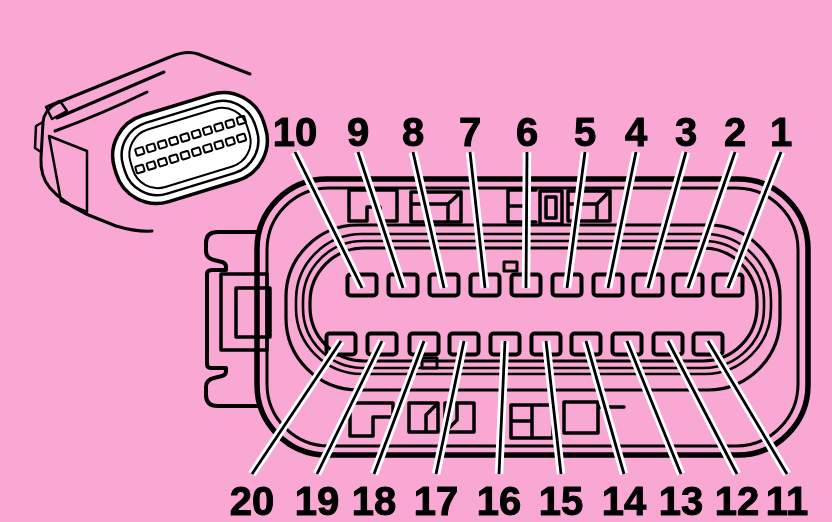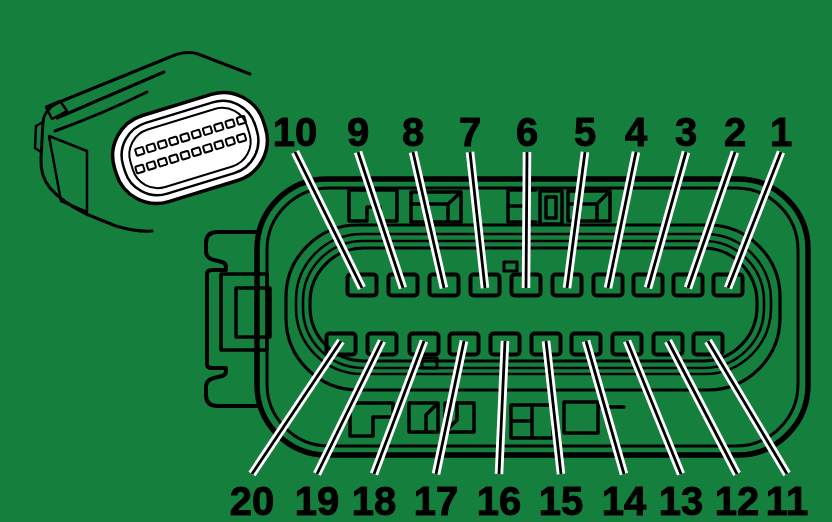--- a/index.html
+++ b/index.html
@@ -1,19 +1,19 @@
 <!DOCTYPE html>
 <html><head>
 <meta charset="utf-8">
 <style>
   html,body{margin:0;padding:0;background:#ffffff;}
   .canvas{
     position:relative;
     width:832px;height:522px;
-    background:#15803d;
+    background:#f9a8d4;
     overflow:hidden;
     font-family:"Liberation Sans", sans-serif;
   }
   svg{display:block}
   .num{
     font-family:"Liberation Sans","DejaVu Sans",sans-serif;
     font-weight:bold;
     fill:#000;
   }
 </style>

